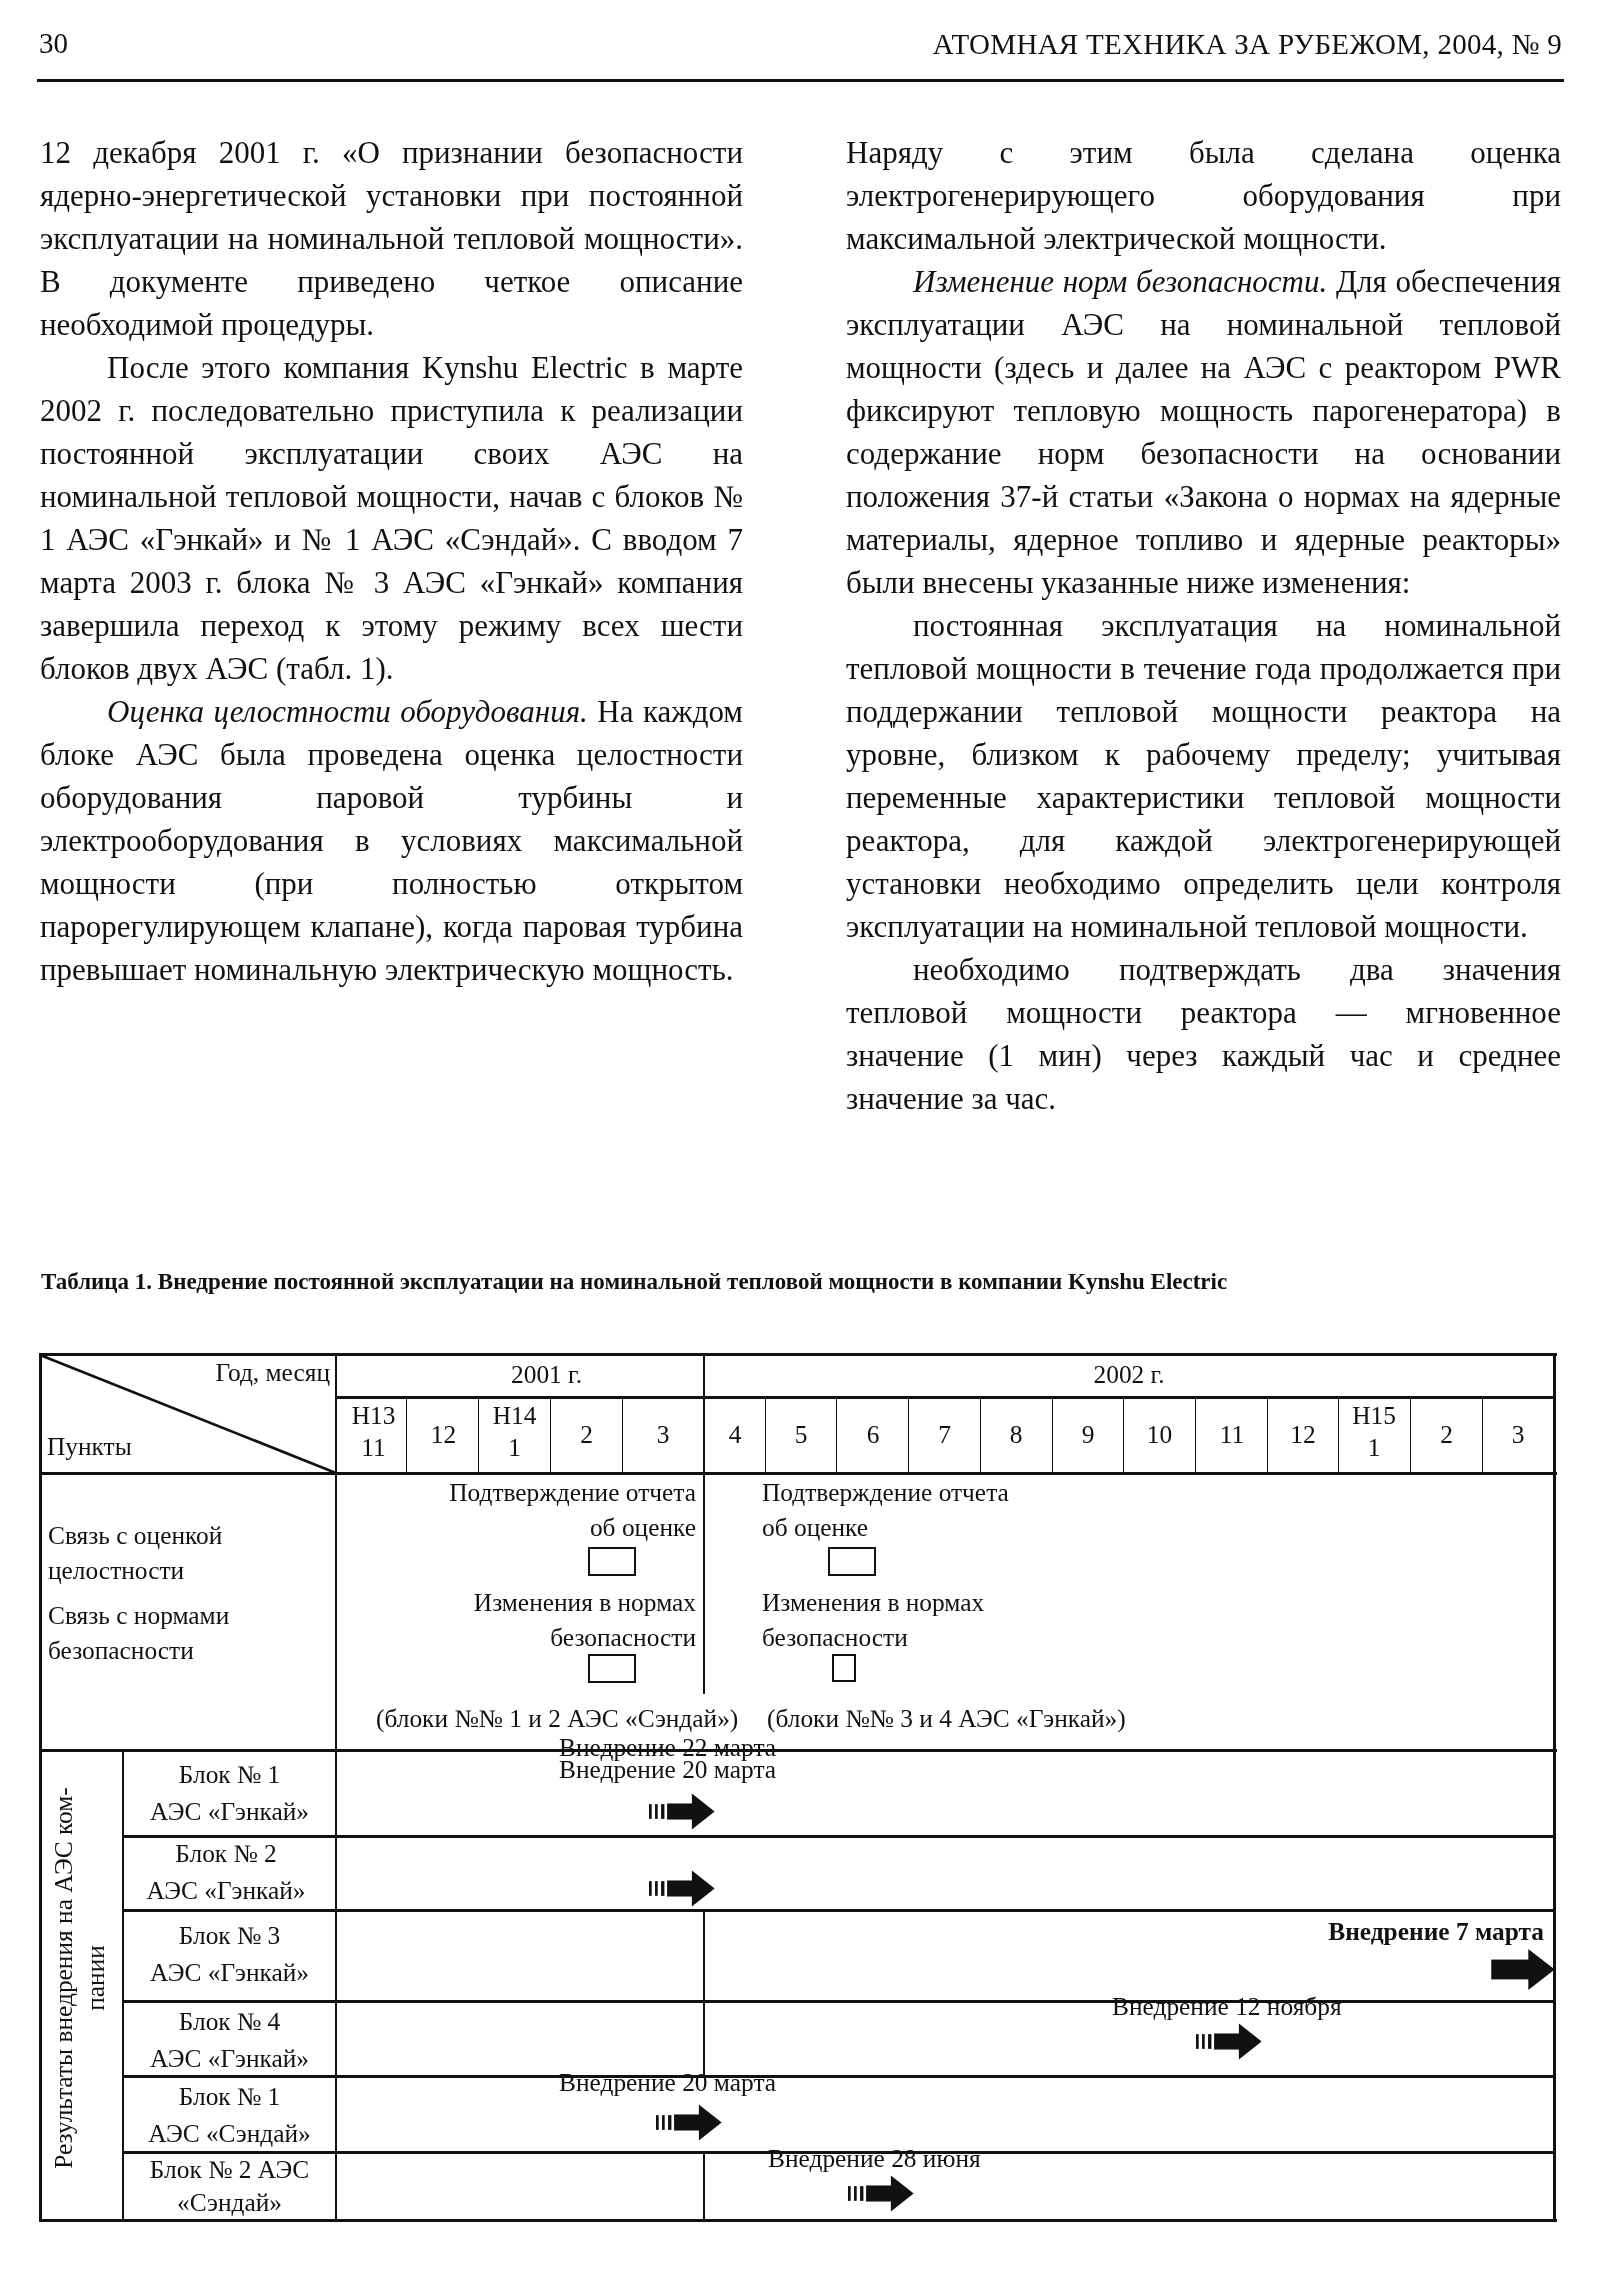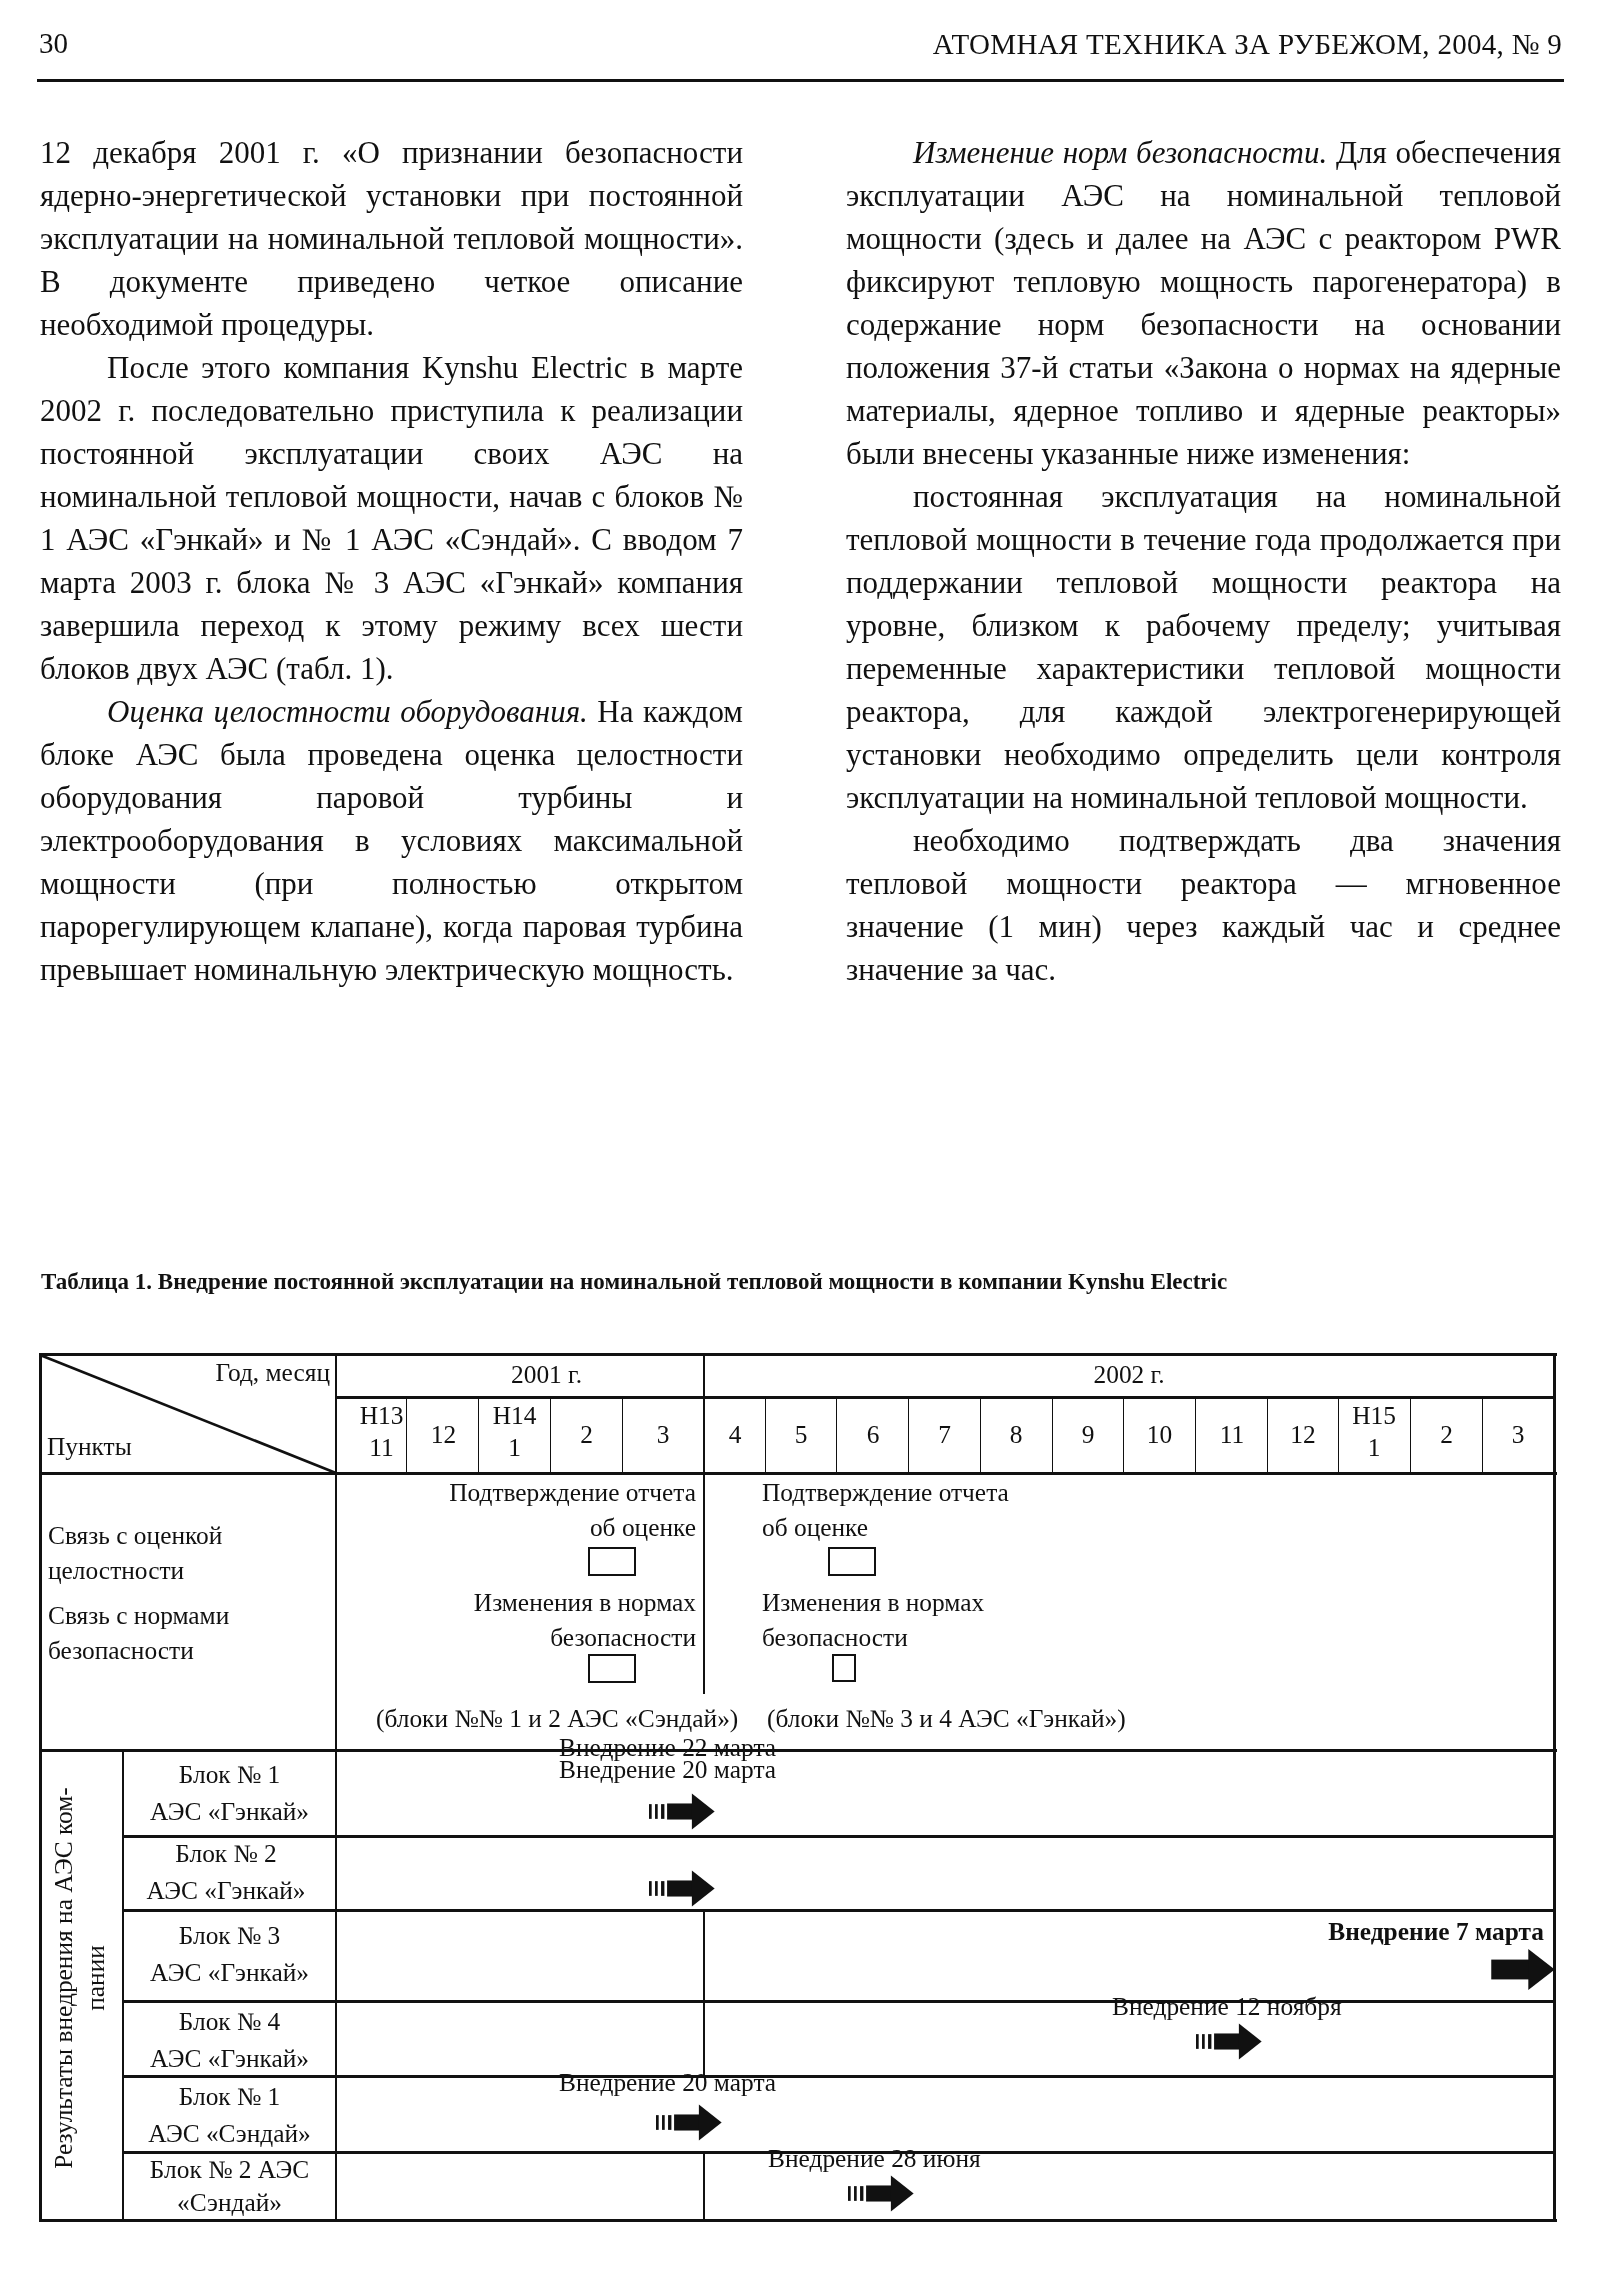--- a/index.html
+++ b/index.html
@@ -38,20 +38,21 @@
 <div class="abs journal">АТОМНАЯ ТЕХНИКА ЗА РУБЕЖОМ, 2004, № 9</div>
 <div class="abs top-rule"></div>
 
 <div class="col col-left">
   <p class="noindent">12 декабря 2001 г. «О признании безопасности ядерно-энергетической установки при постоянной эксплуатации на номинальной тепловой мощности». В документе приведено четкое описание необходимой процедуры.</p>
   <p class="indent">После этого компания Kynshu Electric в марте 2002 г. последовательно приступила к реализации постоянной эксплуатации своих АЭС на номинальной тепловой мощности, начав с блоков № 1 АЭС «Гэнкай» и № 1 АЭС «Сэндай». С вводом 7 марта 2003 г. блока № 3 АЭС «Гэнкай» компания завершила переход к этому режиму всех шести блоков двух АЭС (табл. 1).</p>
   <p class="indent"><span class="it">Оценка целостности оборудования.</span><span> На каждом блоке АЭС была проведена оценка целостности оборудования паровой турбины и электрооборудования в условиях максимальной мощности (при полностью открытом парорегулирующем клапане), когда паровая турбина превышает номинальную электрическую мощность.</span></p>
 </div>
 
 <div class="col col-right">
+  <p class="noindent">Наряду с этим была сделана оценка электрогенерирующего оборудования при максимальной электрической мощности.</p>
   <p class="indent"><span class="it">Изменение норм безопасности.</span><span> Для обеспечения эксплуатации АЭС на номинальной тепловой мощности (здесь и далее на АЭС с реактором PWR фиксируют тепловую мощность парогенератора) в содержание норм безопасности на основании положения 37-й статьи «Закона о нормах на ядерные материалы, ядерное топливо и ядерные реакторы» были внесены указанные ниже изменения:</span></p>
   <p class="indent">постоянная эксплуатация на номинальной тепловой мощности в течение года продолжается при поддержании тепловой мощности реактора на уровне, близком к рабочему пределу; учитывая переменные характеристики тепловой мощности реактора, для каждой электрогенерирующей установки необходимо определить цели контроля эксплуатации на номинальной тепловой мощности.</p>
   <p class="indent">необходимо подтверждать два значения тепловой мощности реактора — мгновенное значение (1 мин) через каждый час и среднее значение за час.</p>
 </div>
 
 <div class="abs caption">Таблица 1. Внедрение постоянной эксплуатации на номинальной тепловой мощности в компании Kynshu Electric</div>
 
 <div>
 
   <div class="tbl-line" style="left:39px;top:1353px;width:1518px;height:3.3px;"></div>
@@ -84,21 +85,21 @@
 
   <svg class="abs" style="left:39px;top:1354px;" width="298" height="120" viewBox="0 0 446 180">
     <line x1="2" y1="2" x2="444" y2="178" stroke="#111" stroke-width="4"></line>
   </svg>
   <div class="cell-text right" style="left:107px;top:1356px;width:223px;">Год, месяц</div>
   <div class="cell-text" style="left:47px;top:1430px;">Пункты</div>
 
   <div class="cell-text center" style="left:336px;top:1358px;width:421px;">2001 г.</div>
   <div class="cell-text center" style="left:704px;top:1358px;width:850px;">2002 г.</div>
 
-  <div class="cell-text center" style="left:336px;top:1399px;width:91px;line-height:32px;"><span>H13</span><br><span>11</span></div>
+  <div class="cell-text center" style="left:328px;top:1399px;width:91px;line-height:32px;"><span>H13</span><br><span>11</span></div>
   <div class="cell-text center" style="left:408px;top:1418px;width:71px;">12</div>
   <div class="cell-text center" style="left:479px;top:1399px;width:71px;line-height:32px;"><span>H14</span><br><span>1</span></div>
   <div class="cell-text center" style="left:551px;top:1418px;width:71px;">2</div>
   <div class="cell-text center" style="left:623px;top:1418px;width:80px;">3</div>
   <div class="cell-text center" style="left:705px;top:1418px;width:60px;">4</div>
   <div class="cell-text center" style="left:766px;top:1418px;width:70px;">5</div>
   <div class="cell-text center" style="left:838px;top:1418px;width:70px;">6</div>
   <div class="cell-text center" style="left:909px;top:1418px;width:71px;">7</div>
   <div class="cell-text center" style="left:981px;top:1418px;width:70px;">8</div>
   <div class="cell-text center" style="left:1053px;top:1418px;width:70px;">9</div>

